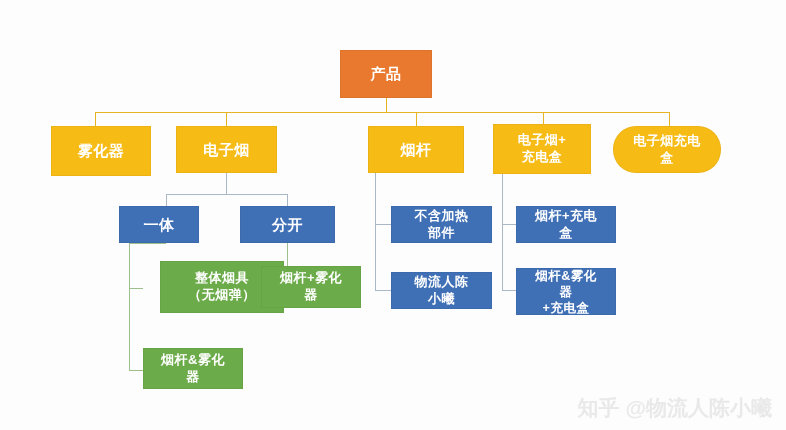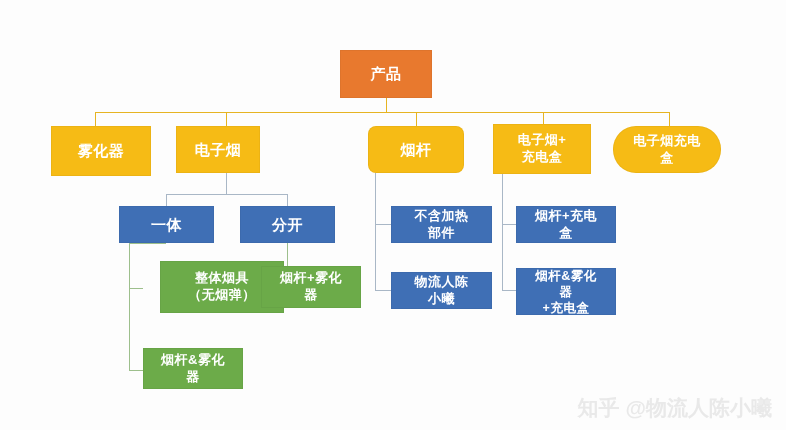--- a/index.html
+++ b/index.html
@@ -101,30 +101,30 @@
   <div class="line h grey" style="left:375px; top:290px; width:16px;"></div>
 
   <div class="line v grey" style="left:502px; top:173px; height:117px;"></div>
   <div class="line h grey" style="left:502px; top:224px; width:14px;"></div>
   <div class="line h grey" style="left:502px; top:290px; width:14px;"></div>
 
   <div class="node orange fs15" style="left:340px; top:50px; width:92px; height:48px;">产品</div>
 
   <div class="node gold fs15" style="left:51px; top:126px; width:100px; height:50px;">雾化器</div>
 
-  <div class="node gold fs15" style="left:176px; top:126px; width:84px; height:47px;">电子烟</div>
+  <div class="node gold fs15" style="left:176px; top:126px; width:101px; height:47px;">电子烟</div>
 
-  <div class="node gold fs15" style="left:368px; top:126px; width:96px; height:47px;border-radius:8px;">烟杆</div>
+  <div class="node gold fs15" style="left:368px; top:126px; width:96px; height:47px;">烟杆</div>
 
   <div class="node gold fs13" style="left:493px; top:124px; width:98px; height:50px;">电子烟+
 充电盒</div>
 
   <div class="node gold fs13" style="left:613px; top:126px; width:108px; height:47px;border-radius:23px;">电子烟充电盒</div>
 
-  <div class="node blue fs15" style="left:119px; top:206px; width:95px; height:37px;">一体</div>
+  <div class="node blue fs15" style="left:119px; top:206px; width:80px; height:37px;">一体</div>
 
   <div class="node blue fs15" style="left:240px; top:206px; width:95px; height:37px;">分开</div>
 
   <div class="node blue fs13" style="left:391px; top:206px; width:101px; height:37px;">不含加热部件</div>
 
   <div class="node blue fs13" style="left:391px; top:272px; width:101px; height:37px;">物流人陈小曦</div>
 
   <div class="node blue fs13" style="left:516px; top:206px; width:100px; height:37px;">烟杆+充电盒</div>
 
   <div class="node blue fs12" style="left:516px; top:268px; width:100px; height:47px;">烟杆&amp;雾化器

